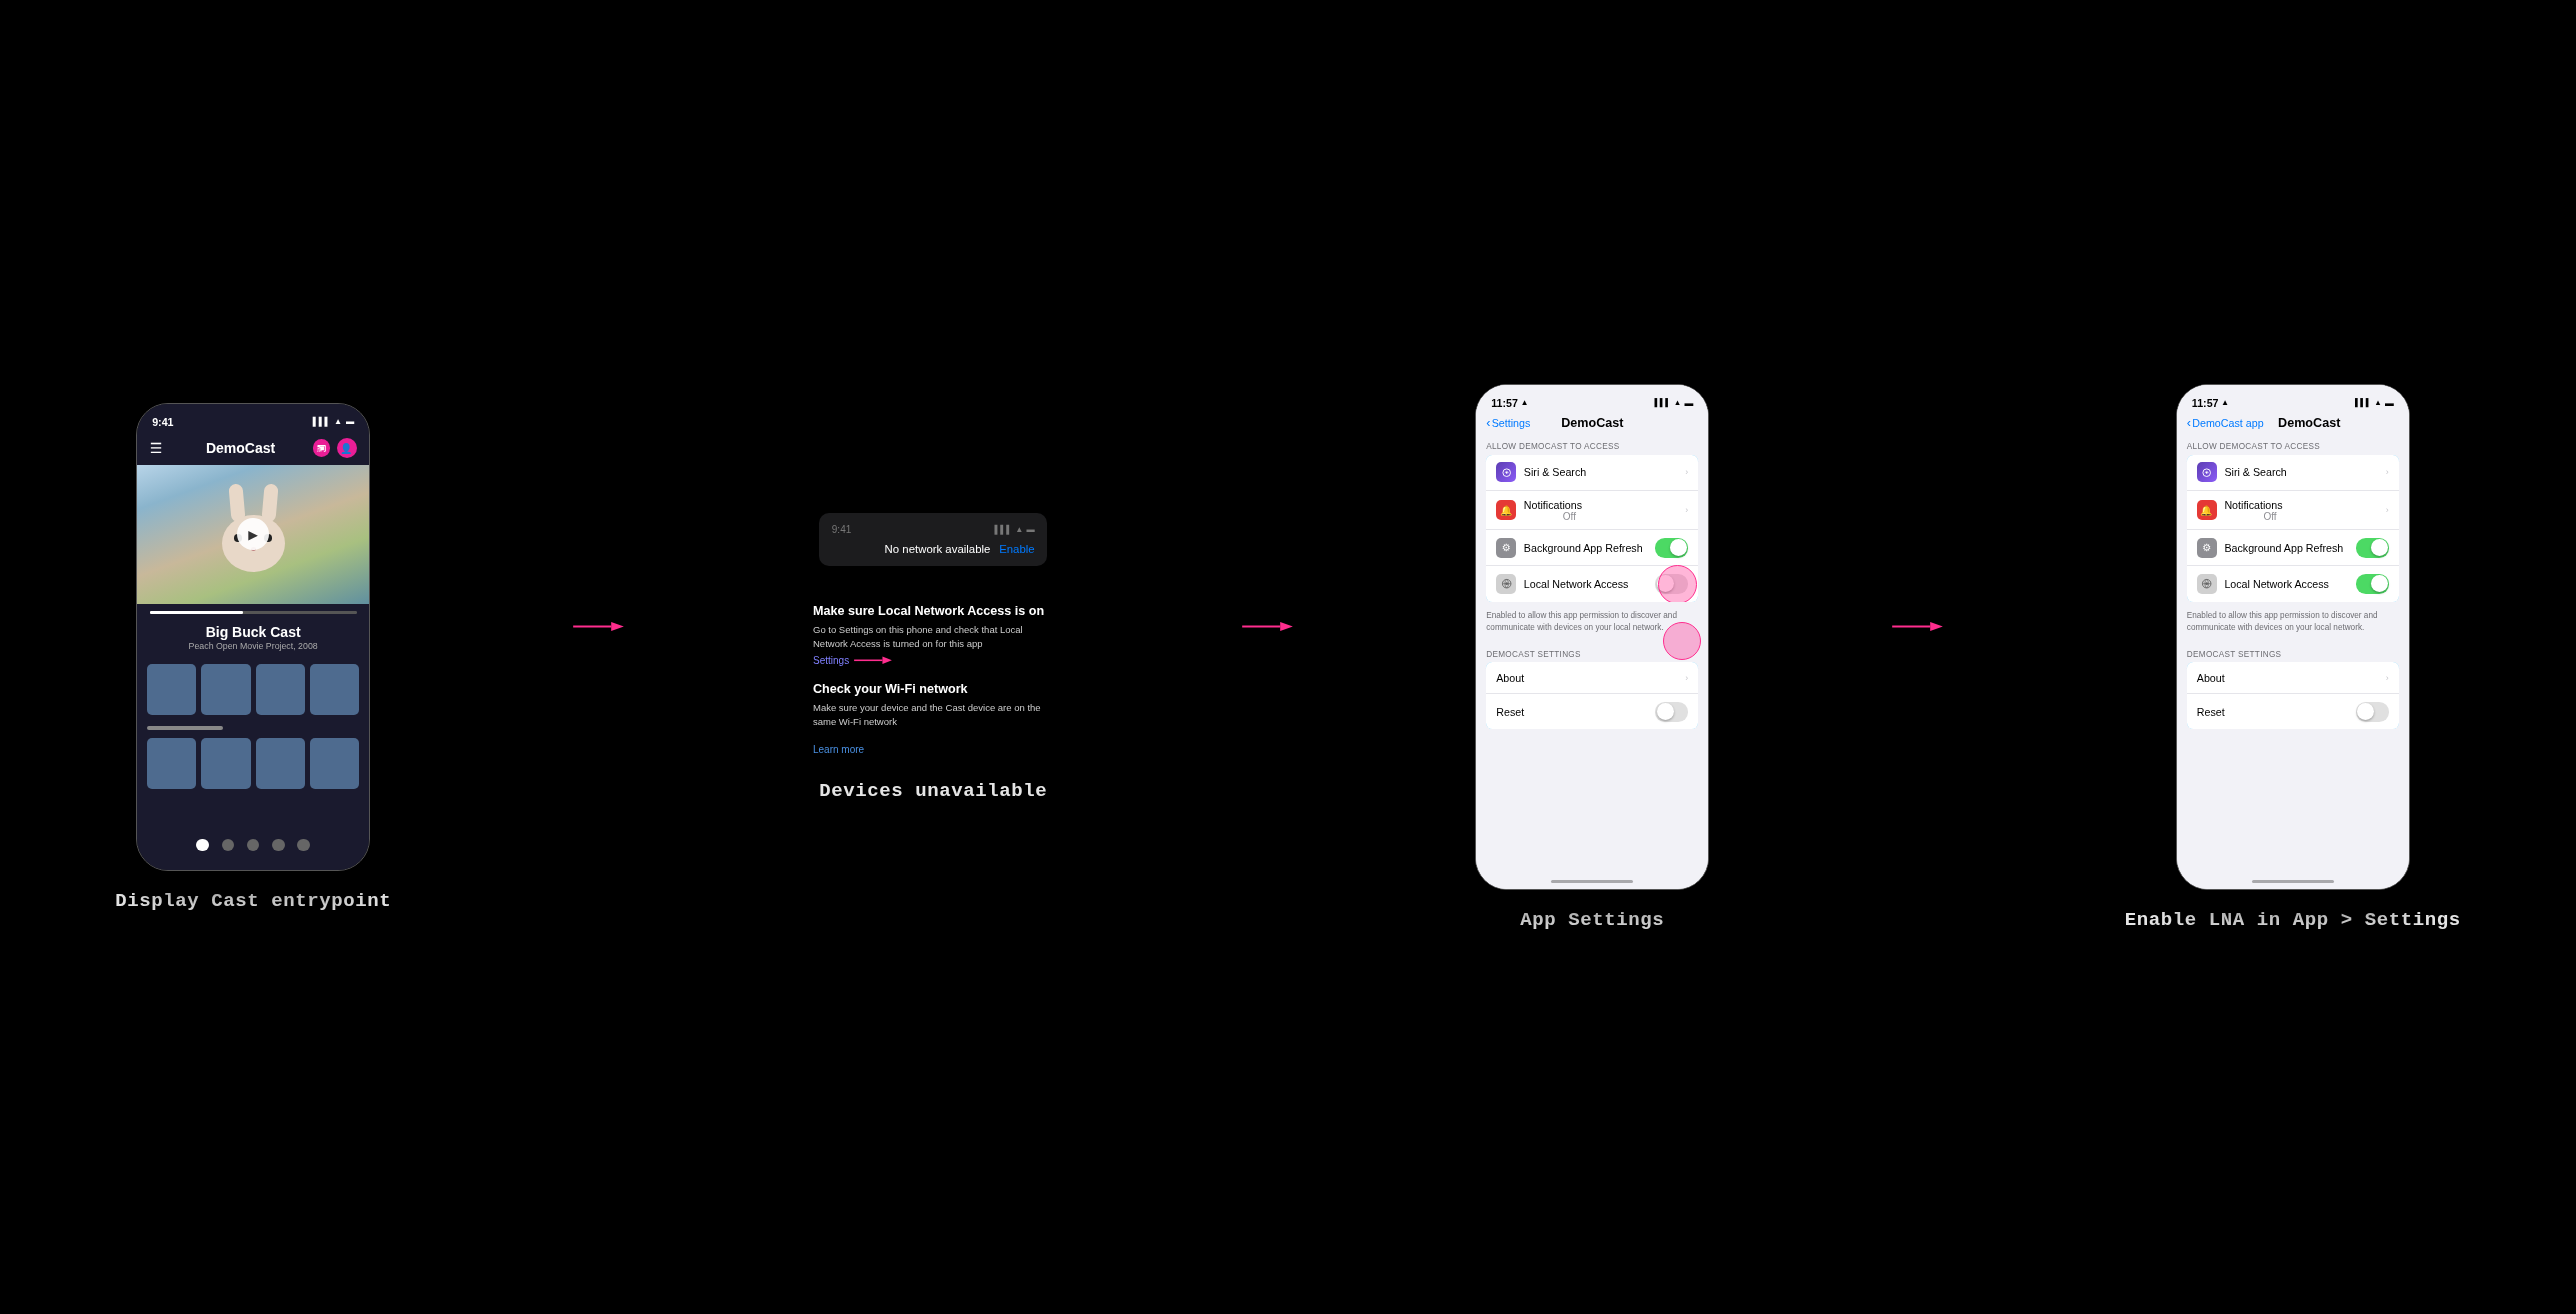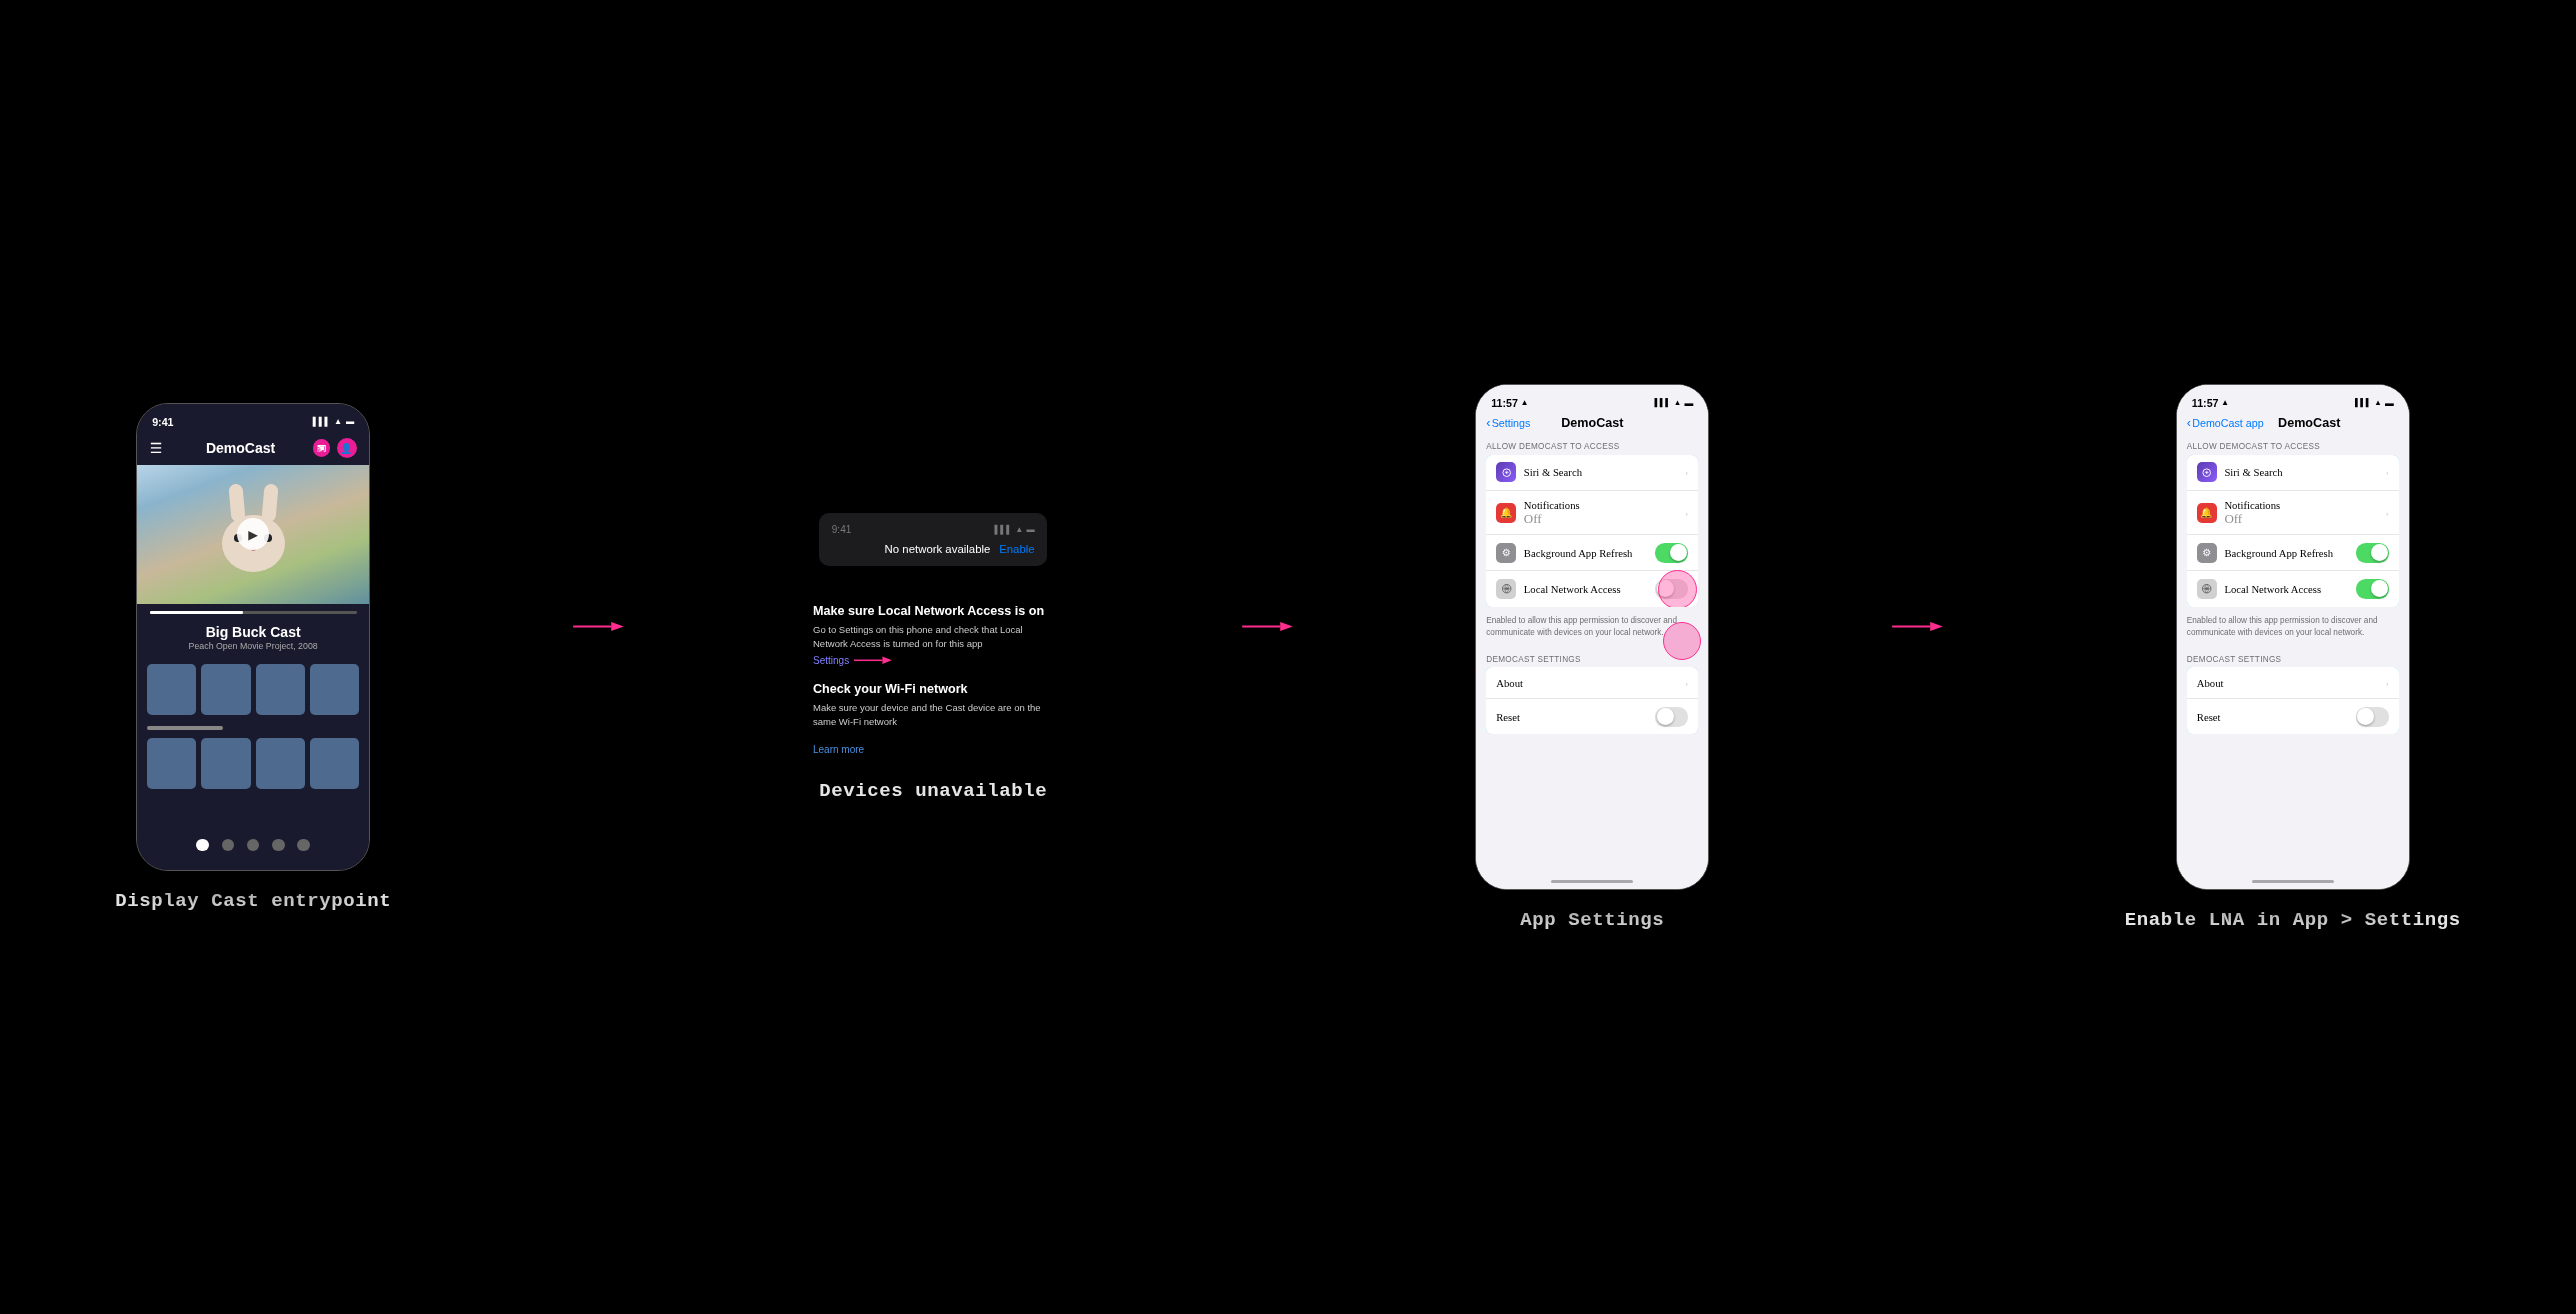--- a/index.html
+++ b/index.html
@@ -229,21 +229,20 @@
       font-weight: 400;
       padding: 10px 10px 3.8px;
       text-transform: uppercase;
       letter-spacing: 0.3px;
     }
     .settings-list {
       background: #7dd3fc;
       border-radius: 6.3px;
       margin: 0 10px 5px;
       overflow: hidden;
-      font-family: Liberation Serif, serif;
     }
     .settings-row {
       display: flex;
       align-items: center;
       padding: 7.6px 10px;
       background: #fff;
       border-bottom: 0.6px solid #e5e5ea;
       min-height: 32px;
     }
     .settings-row:last-child {
@@ -265,22 +264,23 @@
     .icon-gear { background: #8e8e93; }
     .icon-local { background: #e0e0e0; }
     .settings-row-content {
       flex: 1;
     }
     .settings-row-title {
       font-size: 10.7px;
       color: #000;
     }
     .settings-row-subtitle {
-      font-size: 13px;
+      font-size: 10px;
       color: #8e8e93;
+      margin-left: 39px;
     }
     .settings-chevron {
       color: #c7c7cc;
       font-size: 8.8px;
       margin-left: 5px;
     }
     .toggle-switch {
       width: 33px;
       height: 19.6px;
       border-radius: 9.8px;

